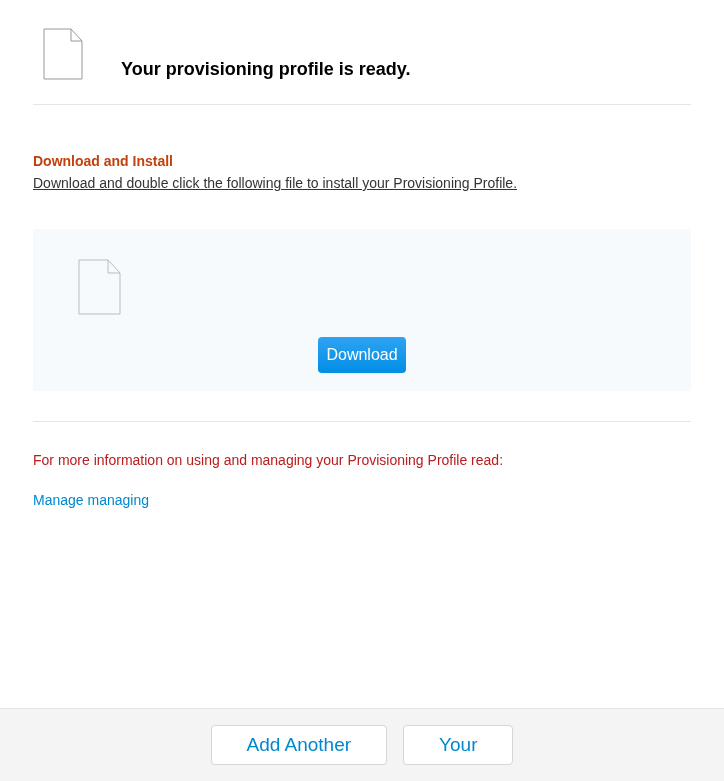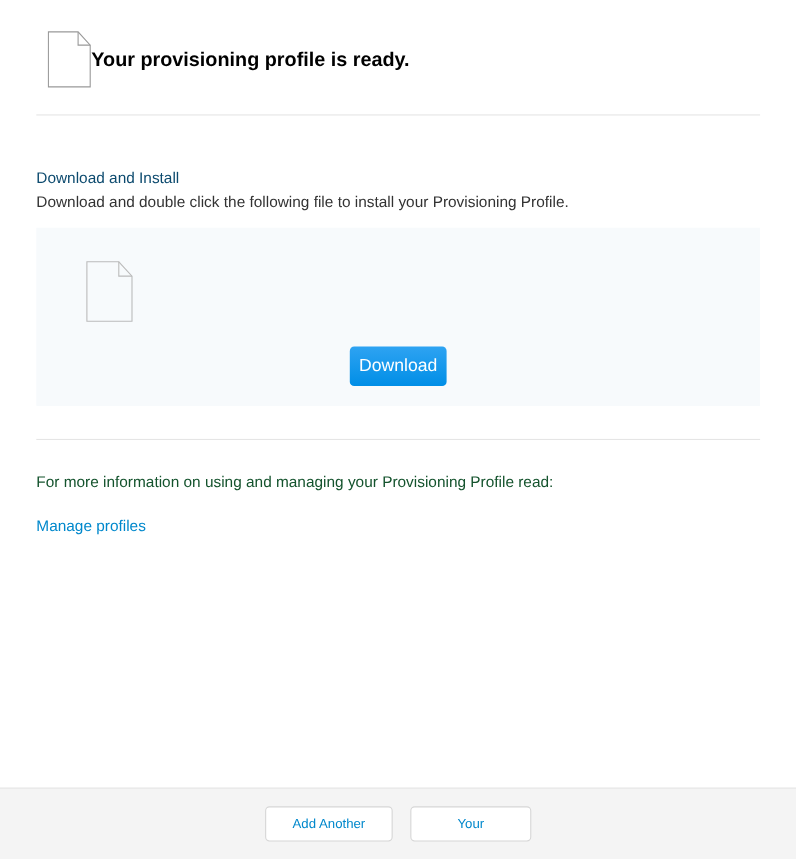--- a/index.html
+++ b/index.html
@@ -14,47 +14,49 @@
       background: #fff;
       width: 724px;
       height: 781px;
       position: relative;
     }
     .main-content {
       padding: 0 33px;
     }
     .header-section {
       display: flex;
-      align-items: center;
+      align-items: flex-end;
       padding: 28px 0 24px 10px;
       border-bottom: 1px solid #e5e5e5;
+      gap: 38px;
     }
     .header-icon {
       width: 40px;
       height: 52px;
       flex-shrink: 0;
     }
     .page-title {
       font-size: 18px;
       font-weight: 700;
       color: #000;
     }
     .download-section {
       padding-top: 48px;
     }
     .section-title {
       font-size: 14px;
-      font-weight: 400;
-      color: #0c4a6e;
+      font-weight: 700;
+      color: #c2410c;
       margin-bottom: 6px;
     }
     .section-desc {
       font-size: 14px;
       color: #333;
-      margin-bottom: 16px;
+      margin-bottom: 38px;
+      text-decoration: underline;
     }
     .profile-card {
       background: #f7fafc;
       padding: 30px 45px 18px 45px;
     }
     .profile-details {
       display: flex;
       gap: 48px;
       margin-bottom: 22px;
     }
@@ -93,21 +95,21 @@
     .divider {
       border: none;
       border-top: 1px solid #e5e5e5;
       margin: 30px 0;
     }
     .doc-section .section-title {
       margin-bottom: 6px;
     }
     .doc-desc {
       font-size: 14px;
-      color: #14532d;
+      color: #b91c1c;
       margin-bottom: 24px;
     }
     .link {
       color: #0088cc;
       text-decoration: none;
       font-size: 14px;
       cursor: pointer;
     }
     .footer-bar {
       position: absolute;
@@ -119,22 +121,22 @@
       padding: 16px 0;
       display: flex;
       justify-content: center;
       gap: 16px;
     }
     .footer-btn {
       background: #fff;
       border: 1px solid #d6d6d6;
       border-radius: 4px;
       color: #0088cc;
-      font-size: 12px;
-      padding: 8px 24px;
+      font-size: 19px;
+      padding: 8px 35px;
       cursor: pointer;
       font-family: inherit;
       min-width: 110px;
     }
   </style>
 </head>
 <body>
 
 <div class="main-content">
   <div class="header-section">
@@ -158,21 +160,21 @@
       </div>
       <div class="download-btn-wrapper">
         <button class="download-btn">Download</button>
       </div>
     </div>
 
     <hr class="divider">
 
     <div class="doc-section">
       <p class="doc-desc">For more information on using and managing your Provisioning Profile read:</p>
-      <a class="link">Manage profiles</a>
+      <a class="link">Manage managing</a>
     </div>
   </div>
 </div>
 
 <div class="footer-bar">
   <button class="footer-btn">Add Another</button>
   <button class="footer-btn">Your</button>
 </div>
 
 </body></html>

